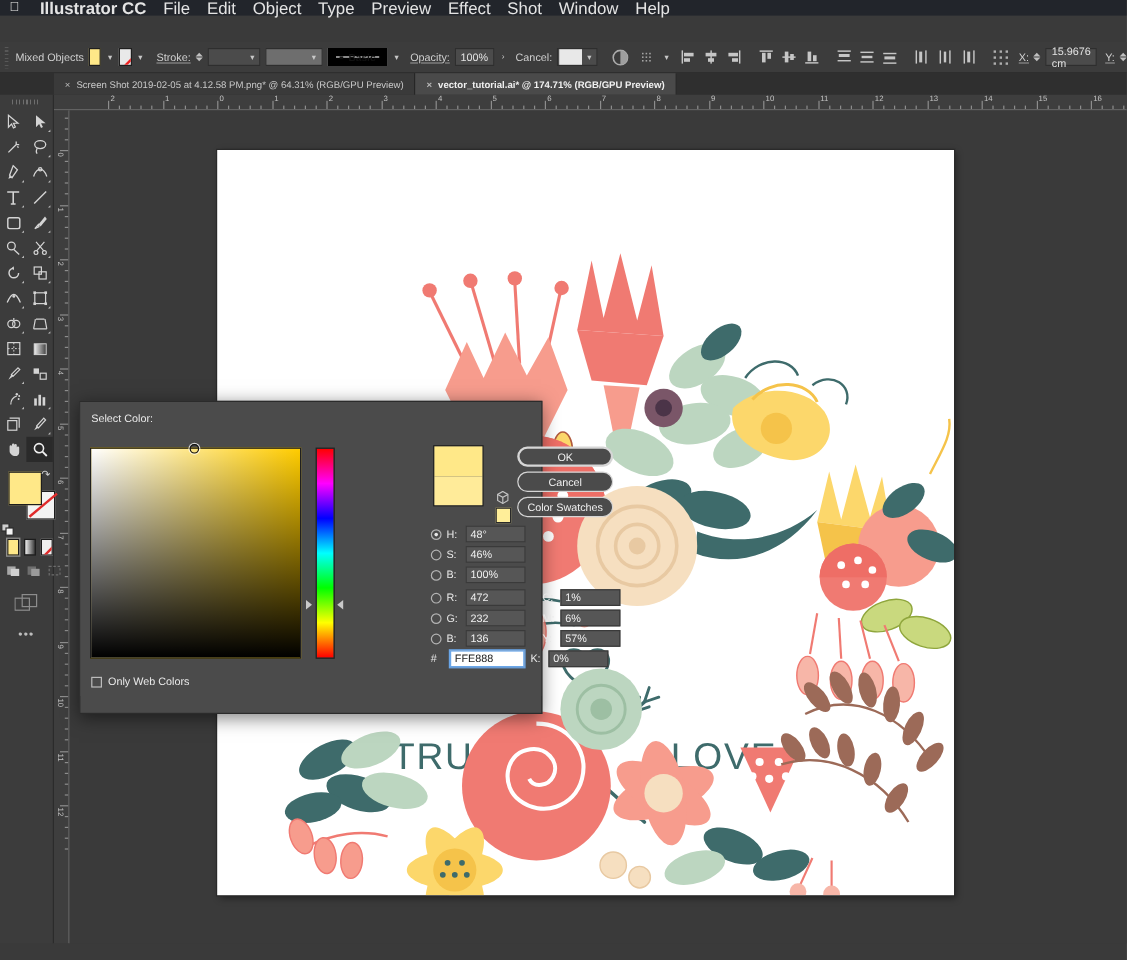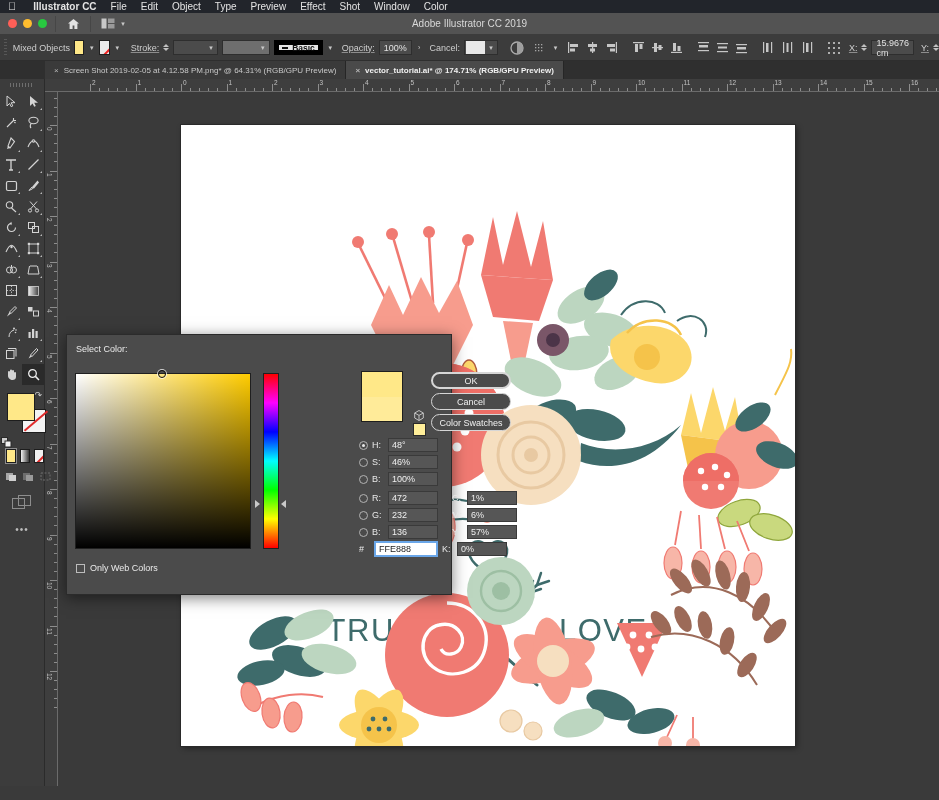--- a/index.html
+++ b/index.html
@@ -12,21 +12,21 @@
   }
   .app { position: relative; width: 939px; height: 800px; }
 
   
   .menubar {
     position: absolute; top: 0; left: 0; width: 939px; height: 13px;
     background: #22252b; display: flex; align-items: center;
     padding-left: 8px; gap: 0px;
   }
   .apple-logo { font-size: 11px; color: #e8e8e8; line-height: 1; margin-right: 10px; }
-  .menubar-item { font-size: 10px; color: #e4e4e4; padding: 0 7px; white-space: nowrap; }
+  .menubar-item { font-size: 14px; color: #e4e4e4; padding: 0 7px; white-space: nowrap; }
   .menubar-item.app-name { font-weight: bold; }
 
   
   .titlebar {
     position: absolute; top: 13px; left: 0; width: 939px; height: 22px;
     background: #535353; border-bottom: 1px solid #3c3c3c;
     display: flex; align-items: center;
   }
   .traffic { display: flex; gap: 6px; padding-left: 8px; align-items: center; }
   .dot { width: 9px; height: 9px; border-radius: 50%; }
@@ -63,21 +63,21 @@
   .stepper { width: 9px; height: 15px; display: flex; flex-direction: column; align-items: center; justify-content: center; gap: 1px; }
   .stepper i { display: block; width: 0; height: 0; border-left: 3px solid transparent; border-right: 3px solid transparent; }
   .stepper i.up { border-bottom: 3px solid #c0c0c0; }
   .stepper i.dn { border-top: 3px solid #c0c0c0; }
   .field {
     height: 15px; background: #4b4b4b; border: 1px solid #2e2e2e;
     font-size: 9px; color: #e2e2e2; display: flex; align-items: center; padding: 0 4px;
   }
   .combo { height: 15px; background: #4b4b4b; border: 1px solid #2e2e2e; display: flex; align-items: center; }
   .stroke-preview {
-    height: 15px; width: 74px; background: #e6e6e6; border: 5px solid #000000;
+    height: 15px; width: 74px; background: #e6e6e6; border: 7px solid #000000;
     display: flex; align-items: center; gap: 4px; padding: 0 3px;
   }
   .stroke-line { flex: 1; height: 2px; background: #111; }
   .stroke-name { font-size: 8.5px; color: #111; font-weight: bold; }
   .tool-icon-btn { width: 17px; height: 17px; display: flex; align-items: center; justify-content: center; opacity: .85; }
   .align-group { display: flex; gap: 2px; margin-left: 2px; }
   .align-btn { width: 17px; height: 17px; display: flex; align-items: center; justify-content: center; }
 
   
   .tabbar {
@@ -239,46 +239,23 @@
     <div class="apple-logo"></div>
     <div class="menubar-item app-name">Illustrator CC</div>
     <div class="menubar-item">File</div>
     <div class="menubar-item">Edit</div>
     <div class="menubar-item">Object</div>
     <div class="menubar-item">Type</div>
     <div class="menubar-item">Preview</div>
     <div class="menubar-item">Effect</div>
     <div class="menubar-item">Shot</div>
     <div class="menubar-item">Window</div>
-    <div class="menubar-item">Color</div>
+    <div class="menubar-item">Help</div>
   </div>
 
-  <div class="titlebar">
-    <div class="traffic">
-      <div class="dot red"></div>
-      <div class="dot yellow"></div>
-      <div class="dot green"></div>
-    </div>
-    <div class="tb-sep"></div>
-    <div class="tb-icon">
-      <svg width="13" height="12" viewBox="0 0 13 12">
-          <path d="M6.5 1 1 5.6h1.6V11h3V7.6h1.8V11h3V5.6H12z" fill="#e2e2e2"></path>
-        </svg>
-    </div>
-    <div class="tb-sep"></div>
-    <div class="tb-icon">
-      <svg width="14" height="11" viewBox="0 0 14 11">
-          <rect x="0.5" y="0.5" width="5" height="10" fill="#c8c8c8"></rect>
-          <rect x="7" y="0.5" width="6.5" height="4.5" fill="#9a9a9a"></rect>
-          <rect x="7" y="6" width="6.5" height="4.5" fill="#9a9a9a"></rect>
-        </svg>
-    </div>
-    <div class="caret">▾</div>
-    <div class="win-title">Adobe Illustrator CC 2019</div>
-  </div>
 
   <div class="controlbar">
     <div class="grip"></div>
     <div class="cb-label" style="width:84px">Mixed Objects</div>
 
     <div class="sw-box" style="background:#FFE888"></div>
     <div class="caret">▾</div>
     <div class="sw-none"></div>
     <div class="caret">▾</div>
 

